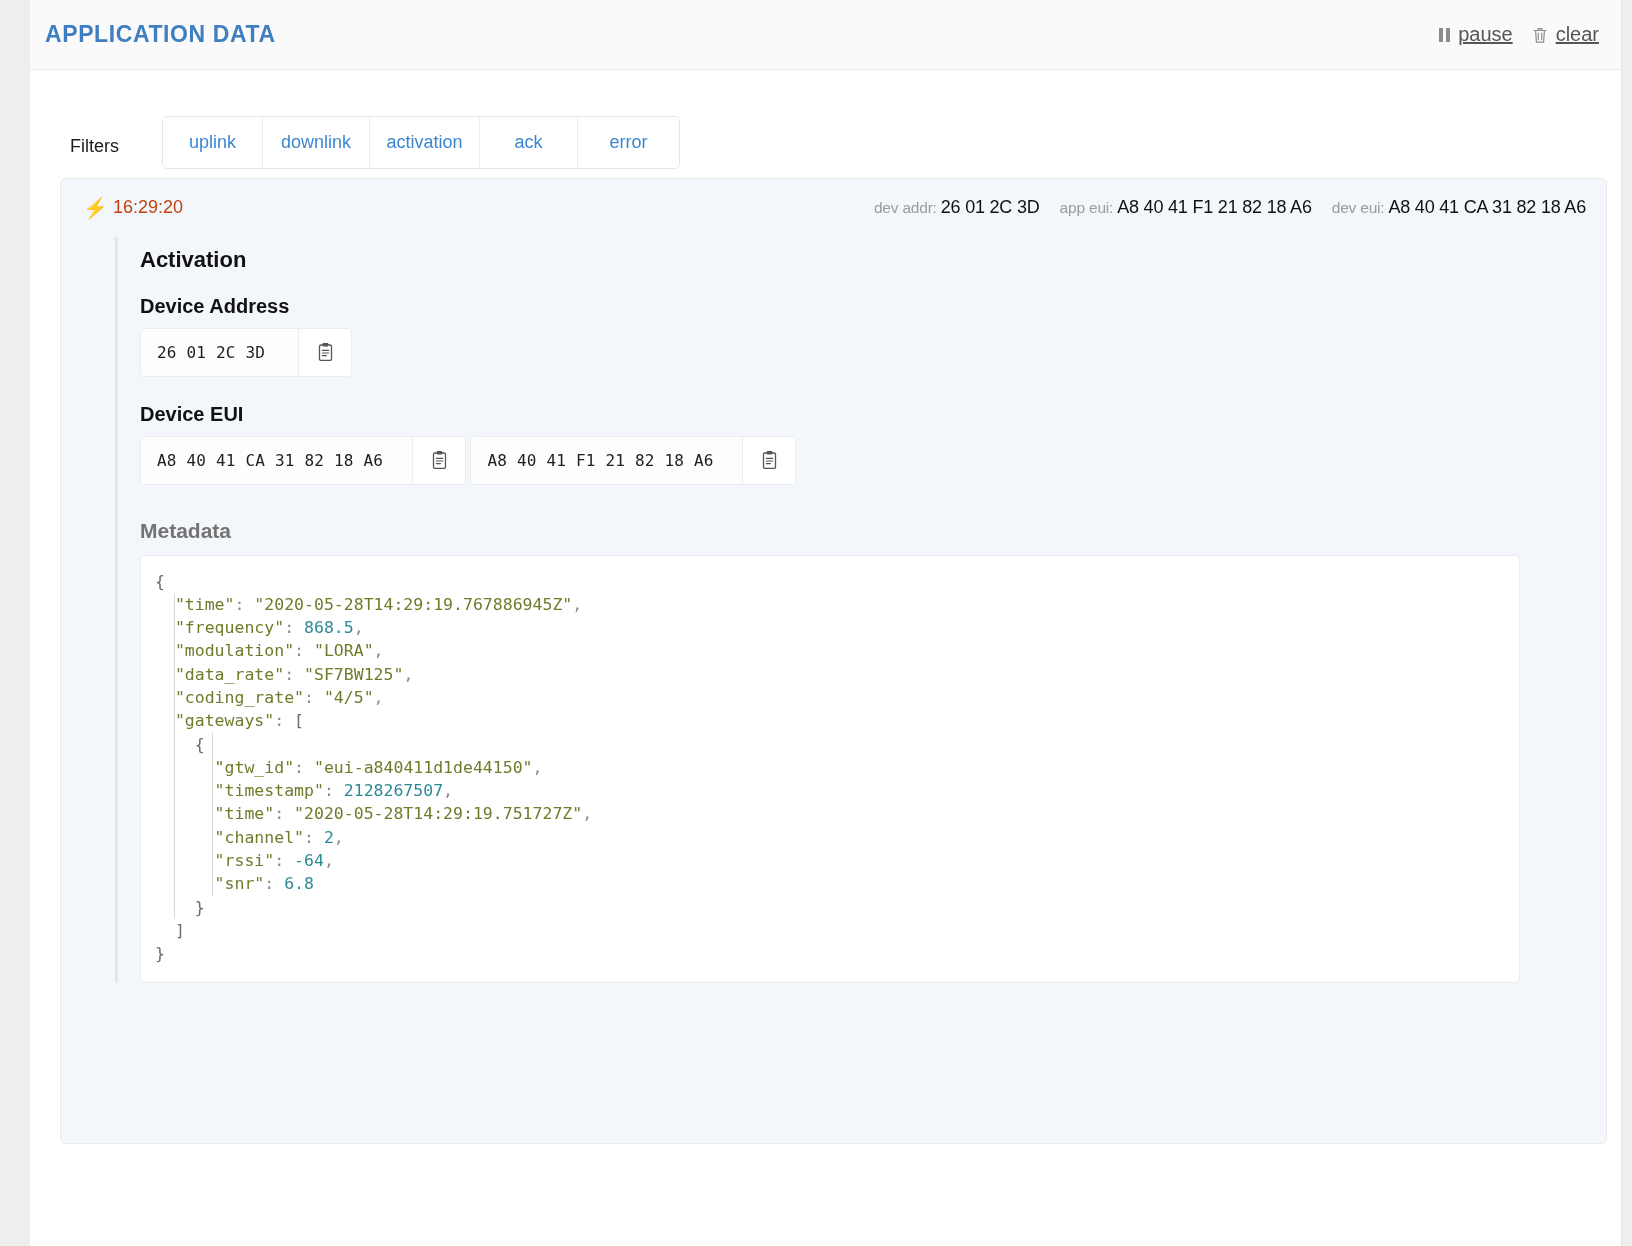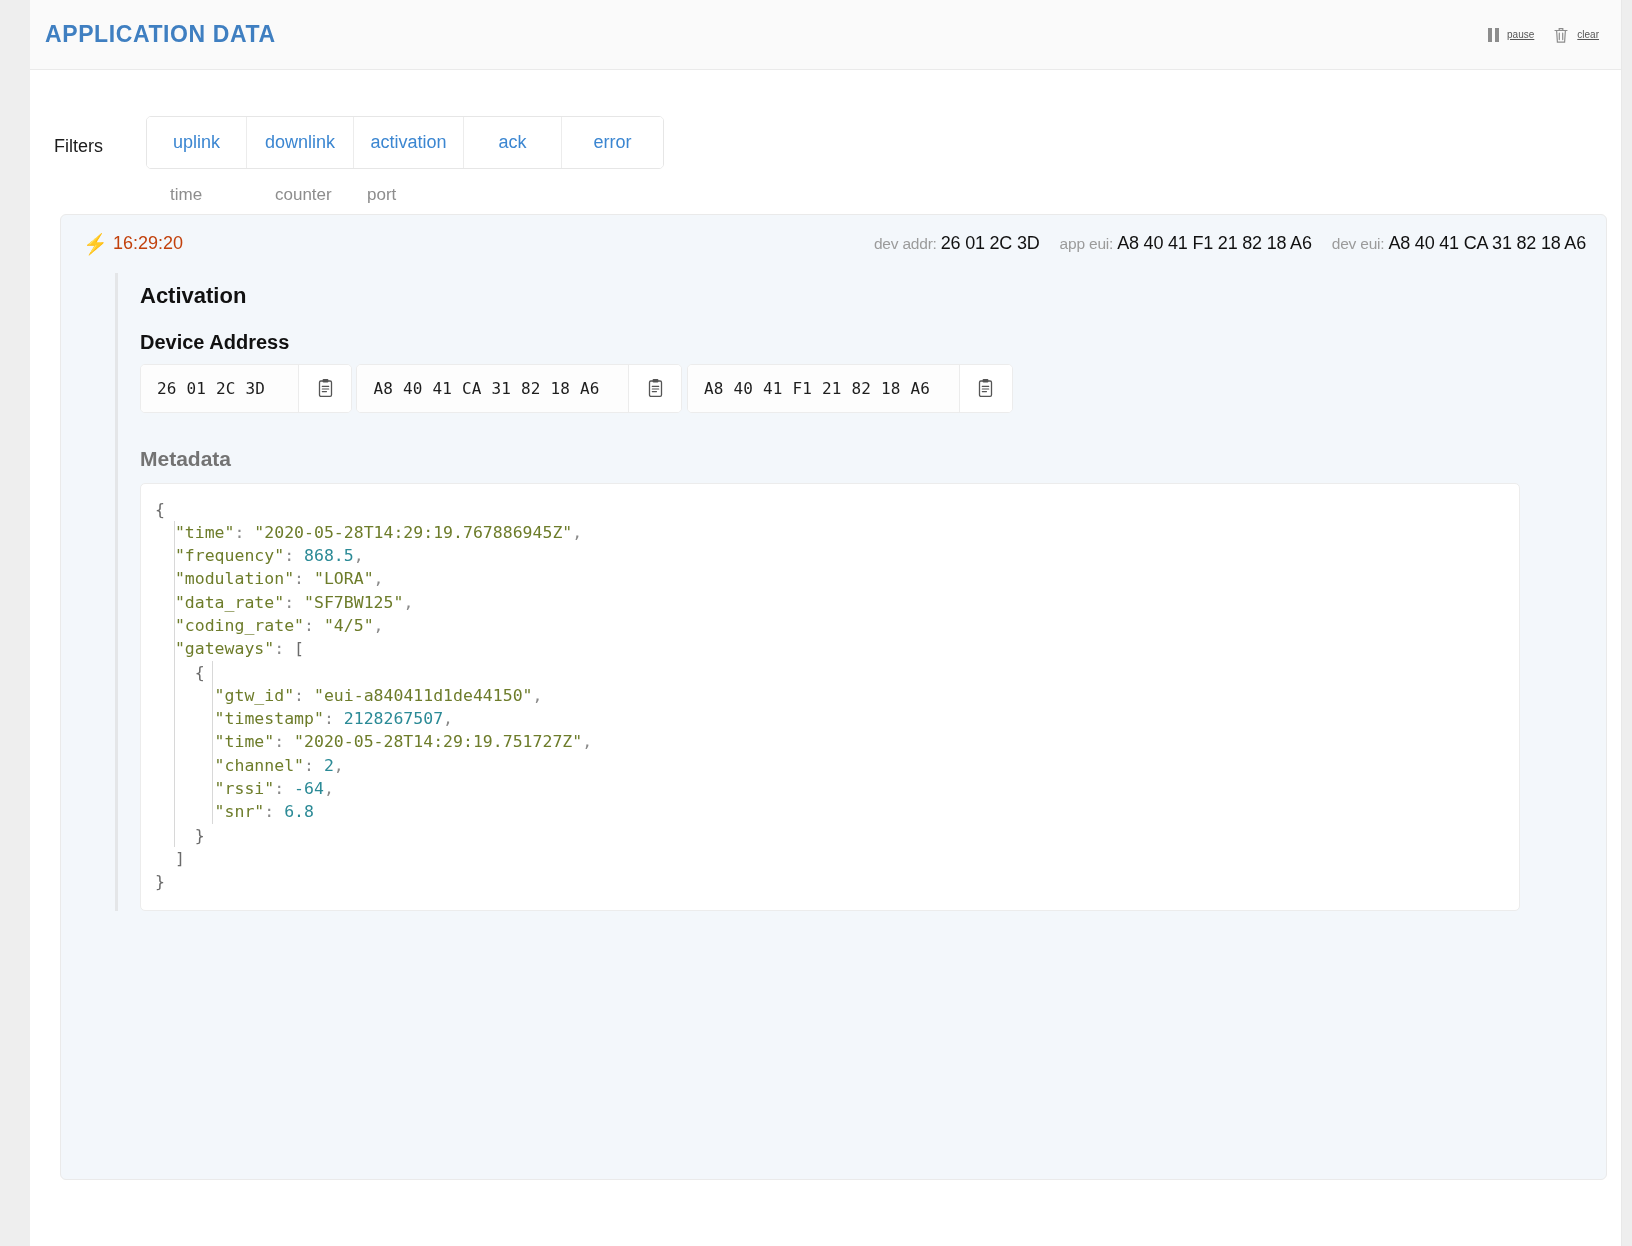--- a/index.html
+++ b/index.html
@@ -40,40 +40,41 @@
     align-items: center;
     gap: 19px;
   }
   .action {
     display: flex;
     align-items: center;
     gap: 8px;
     cursor: pointer;
   }
   .action-label {
-    font-size: 10px;
+    font-size: 20px;
     color: #565656;
     text-decoration: underline;
   }
   .pause-icon {
     display: inline-flex;
     gap: 3px;
   }
   .pause-icon i {
     display: block;
     width: 4px; height: 14px;
     background: #8c8c8c;
   }
   .trash-icon svg { display: block; }
 
   
   .filters-row {
     display: flex;
     align-items: flex-end;
     padding: 46px 0 0 24px;
+    margin-left: 16px;
   }
   .filters-label {
     font-size: 18px;
     color: #1b1b1b;
     padding-bottom: 12px;
     width: 92px;
   }
   .filter-group {
     display: flex;
     border: 1px solid #e6e6e6;
@@ -265,25 +266,20 @@
     <div class="filters-label">Filters</div>
     <div class="filter-group">
       <div class="filter-btn fb-uplink">uplink</div>
       <div class="filter-btn fb-downlink">downlink</div>
       <div class="filter-btn fb-activation">activation</div>
       <div class="filter-btn fb-ack">ack</div>
       <div class="filter-btn fb-error">error</div>
     </div>
   </div>
 
-  <div class="col-headers">
-    <div class="ch-time">time</div>
-    <div class="ch-counter">counter</div>
-    <div class="ch-port">port</div>
-  </div>
 
   <div class="event-card">
 
     <div class="event-summary">
       <div class="bolt-icon">⚡</div>
       <div class="event-time">16:29:20</div>
       <div class="event-meta">
         <span class="meta-key">dev addr:</span>
         <span class="meta-val">26 01 2C 3D</span>
         <span class="meta-key">app eui:</span>
@@ -305,20 +301,21 @@
             <svg width="17" height="20" viewBox="0 0 17 20">
               <rect x="2.5" y="3" width="12" height="15.4" rx="1.4" fill="none" stroke="#555" stroke-width="1.3"></rect>
               <rect x="5.6" y="1" width="5.8" height="3.4" rx="0.9" fill="#555"></rect>
               <path d="M5.3 8.4h6.4M5.3 11h6.4M5.3 13.6h4.2" stroke="#555" stroke-width="1.15" stroke-linecap="round"></path>
             </svg>
           </span>
         </div>
       </div>
 
       
+      <div class="field-label">Device EUI</div>
       <div class="field-row">
         <div class="field-value fv-eui">A8 40 41 CA 31 82 18 A6</div>
         <div class="copy-btn">
           <span class="clip-icon">
             <svg width="17" height="20" viewBox="0 0 17 20">
               <rect x="2.5" y="3" width="12" height="15.4" rx="1.4" fill="none" stroke="#555" stroke-width="1.3"></rect>
               <rect x="5.6" y="1" width="5.8" height="3.4" rx="0.9" fill="#555"></rect>
               <path d="M5.3 8.4h6.4M5.3 11h6.4M5.3 13.6h4.2" stroke="#555" stroke-width="1.15" stroke-linecap="round"></path>
             </svg>
           </span>

